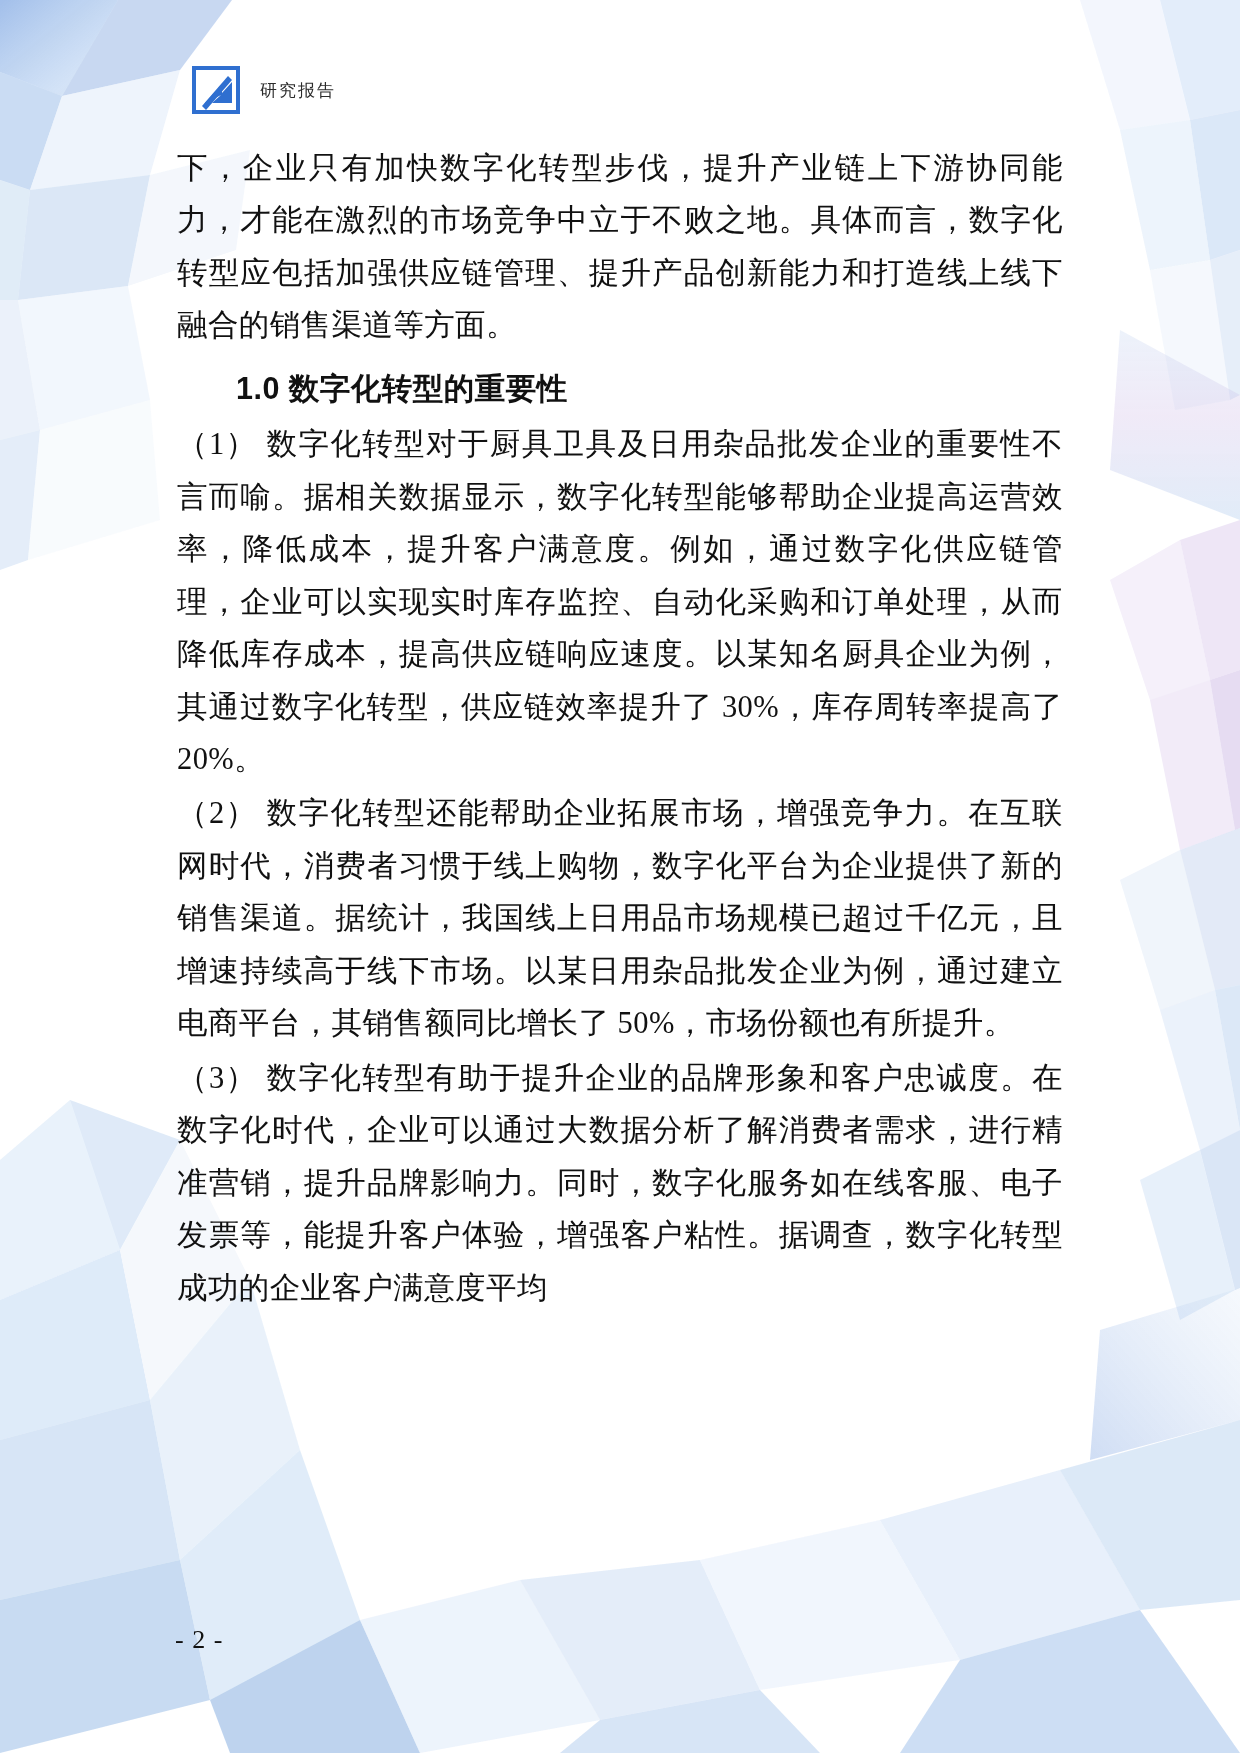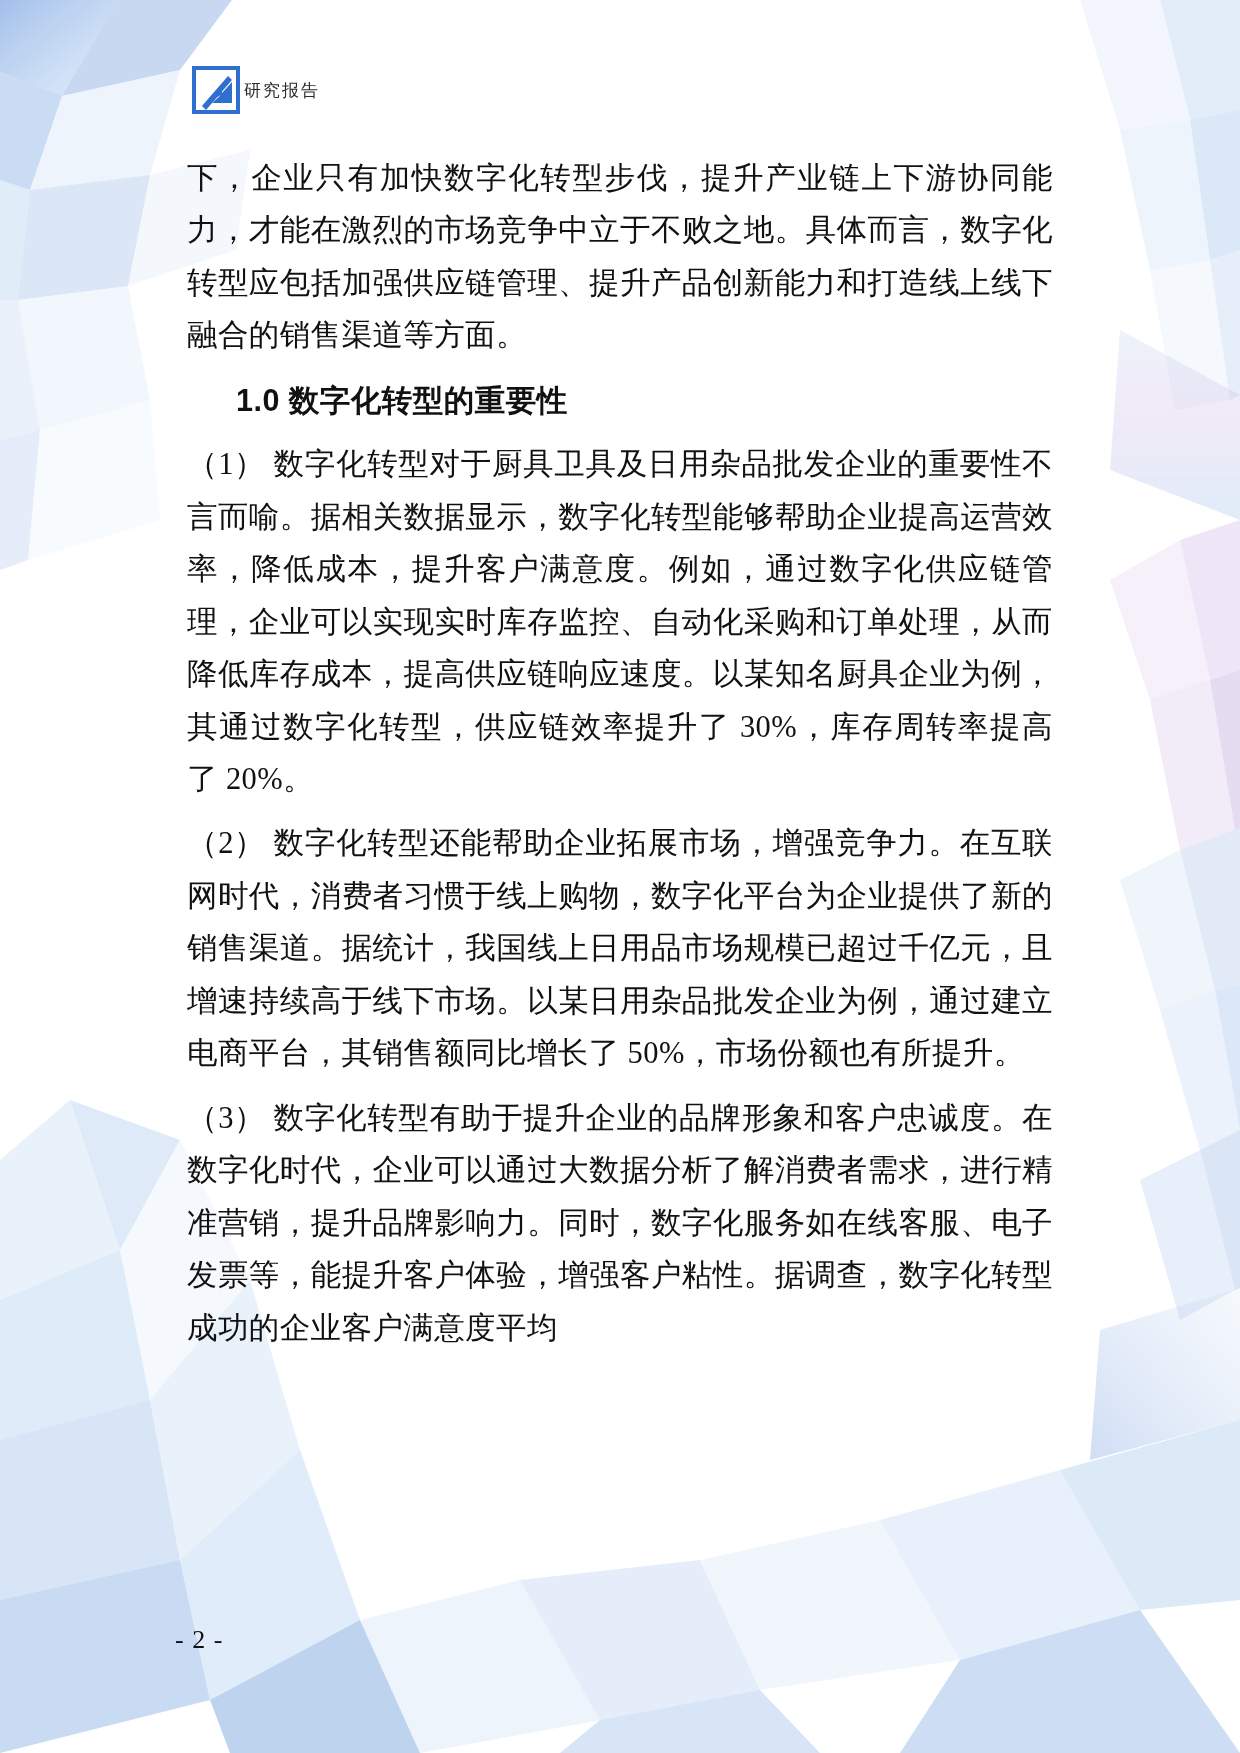--- a/index.html
+++ b/index.html
@@ -31,21 +31,21 @@
     height: 1753px;
   }
 
   
   .header {
     position: absolute;
     top: 62px;
     left: 188px;
     display: flex;
     align-items: center;
-    gap: 0;
+    gap: 16px;
   }
   .logo-mark {
     width: 56px;
     height: 56px;
     position: relative;
   }
   .logo-label {
     font-family: "Liberation Sans", sans-serif;
     font-size: 17px;
     letter-spacing: 2px;
@@ -53,21 +53,21 @@
   }
 
   
   .content {
     position: absolute;
     left: 175px;
     top: 140px;
     width: 890px;
   }
   p.para {
-    margin: 12px;
+    margin: 2px;
     font-size: 30.5px;
     line-height: 1.72;
     color: #111111;
     text-align: justify;
     text-justify: inter-ideograph;
     letter-spacing: 0.4px;
   }
   h2.heading {
     margin: 10px 0 4px 0;
     font-size: 30.5px;

